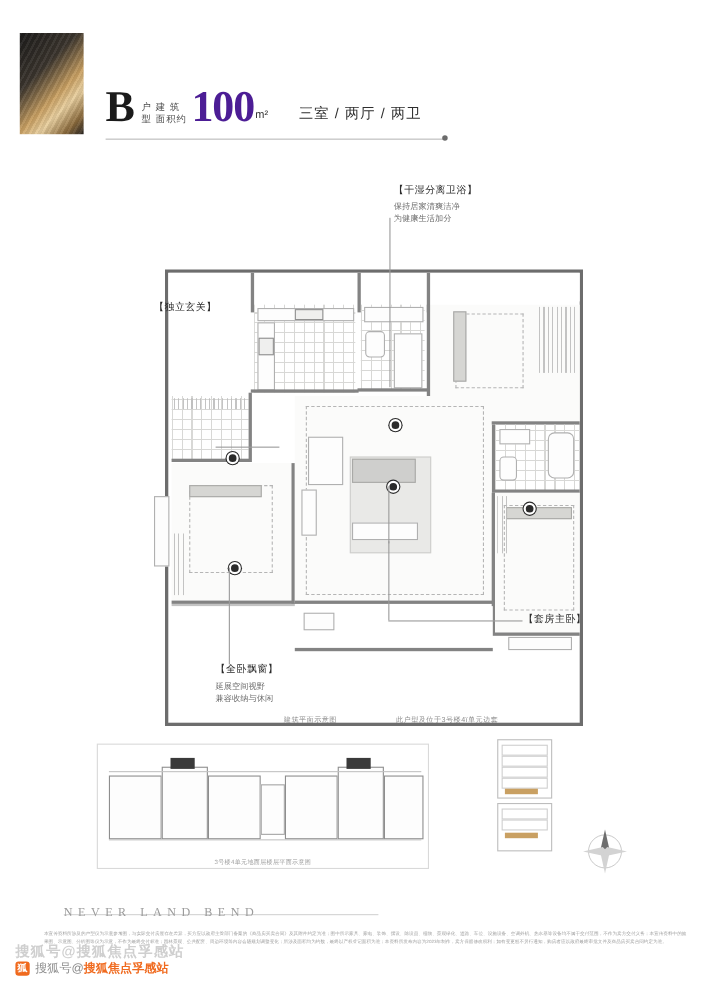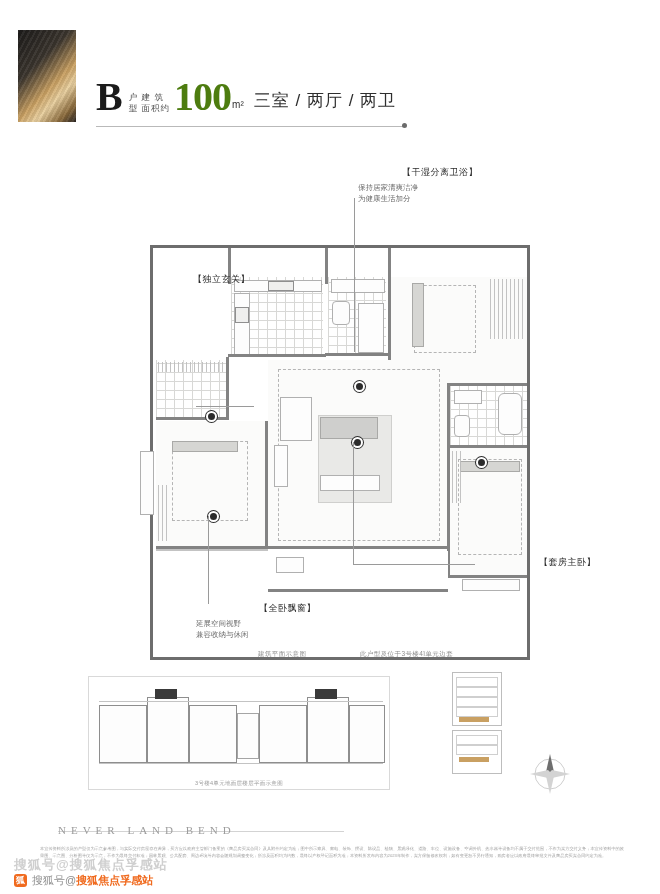--- a/index.html
+++ b/index.html
@@ -32,26 +32,26 @@
     font-family:"Liberation Serif", serif;
     font-size:40px; line-height:38px; font-weight:700; color:#1b1b1b;
     margin-right:6px;
   }
   .type-label {
     font-size:8.5px; line-height:11px; color:#4a4a4a; letter-spacing:1px;
     margin-right:4px; padding-bottom:2px;
   }
   .area-num {
     font-family:"Liberation Serif", serif;
-    font-size:40px; line-height:38px; font-weight:700; color:#4d7c0f;
+    font-size:40px; line-height:38px; font-weight:700; color:#4c1d95;
     letter-spacing:-1px;
   }
   .area-unit { font-size:10px; color:#333; padding-bottom:6px; margin-left:1px; }
   .rooms {
-    font-size:17px; color:#2e2e2e; letter-spacing:1px; padding-bottom:4px; margin-left:10px;
+    font-size:13px; color:#2e2e2e; letter-spacing:1px; padding-bottom:4px; margin-left:28px;
   }
   .hdr-rule {
     position:absolute; left:96px; top:126px; width:310px; height:1px; background:#b9b9b9;
   }
   .hdr-rule-dot {
     position:absolute; left:402px; top:123px; width:5px; height:5px; border-radius:50%;
     background:#6b6b6b;
   }
 
   
@@ -89,21 +89,21 @@
   .circle-dot {
     position:absolute; width:7px; height:7px; border-radius:50%;
     background:#2b2b2b; border:2px solid #ffffff; box-shadow:0 0 0 1px #2b2b2b;
   }
   .lead { position:absolute; background:#9a9a9a; height:1px; }
   .lead-v { position:absolute; background:#9a9a9a; width:1px; }
 
   
   .callout { position:absolute; width:120px; }
   .callout .title {
-    font-size:9px; color:#2b2b2b; letter-spacing:.5px; margin-bottom:3px; white-space:nowrap;text-align:right;
+    font-size:9px; color:#2b2b2b; letter-spacing:.5px; margin-bottom:3px; white-space:nowrap;
   }
   .callout .body { font-size:7.5px; line-height:11px; color:#6d6d6d; }
   .callout.right { text-align:left; }
   .callout.lefty { text-align:left; }
 
   .plan-caption {
     position:absolute; font-size:6.5px; color:#8d8d8d; letter-spacing:.4px;
   }
 
   

